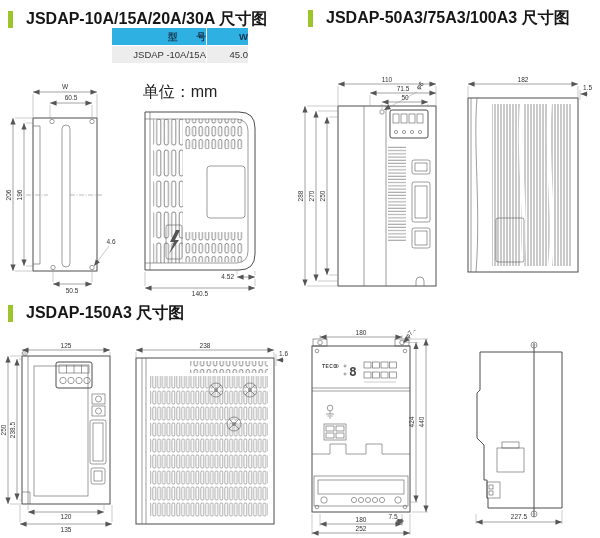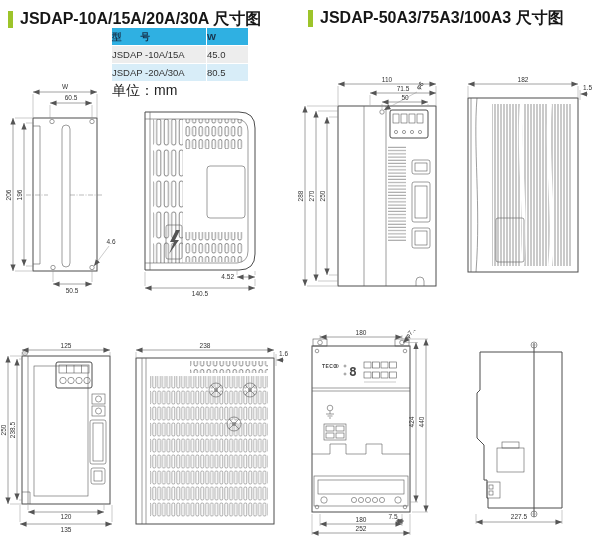--- a/index.html
+++ b/index.html
@@ -1,28 +1,28 @@
 <!DOCTYPE html>
 <html><head>
 <meta charset="utf-8">
 <style>
   html,body{margin:0;padding:0;background:#fff;}
   #page{position:relative;width:600px;height:538px;background:#fff;overflow:hidden;
         font-family:"Liberation Sans",sans-serif;}
-  .sec-title{position:absolute;display:flex;align-items:center;gap:7px;
+  .sec-title{position:absolute;display:flex;align-items:center;gap:13px;
              font-size:16px;font-weight:bold;color:#161616;white-space:nowrap;}
   .gbar{width:5px;height:17px;background:#9dc42a;}
   .spec-table{position:absolute;left:112px;top:28px;width:136px;font-size:9.5px;color:#333;}
-  .spec-table .trow{display:flex;height:17px;line-height:17px;text-align:left;border-bottom:1px solid #fff;}
+  .spec-table .trow{display:flex;height:17px;line-height:17px;text-align:right;border-bottom:1px solid #fff;}
   .spec-table .th{background:#2fb0e2;color:#17334d;font-weight:bold;}
   .spec-table .c1{width:94px;border-right:1px solid #fff;}
   .spec-table .c2{flex:1;}
   .spec-table .r1{background:#ededed;}
   .spec-table .r2{background:#d8edf8;}
-  .unit{position:absolute;left:112px;top:82px;width:136px;text-align:left;font-size:14px;color:#222;}
+  .unit{position:absolute;left:112px;top:82px;width:136px;text-align:center;font-size:16px;color:#222;}
   .drw{position:absolute;}
   .ol{fill:none;stroke:#4d4d4d;stroke-width:1;}
   .ol2{fill:none;stroke:#5a5a5a;stroke-width:.6;}
   .dim{stroke:#555;stroke-width:.55;}
   .ext{stroke:#8a8a8a;stroke-width:.45;}
   .cl{stroke:#777;stroke-width:.5;stroke-dasharray:5 1.5 1 1.5;fill:none;}
   .dtxt{font-family:"Liberation Sans",sans-serif;font-size:6.5px;fill:#333;}
   .logo{font-family:"Liberation Sans",sans-serif;font-size:5px;font-weight:bold;fill:#444;letter-spacing:.4px;}
   .seg{font-family:"DejaVu Sans Mono",monospace;font-size:13px;font-weight:bold;fill:#444;}
 </style>
@@ -55,33 +55,33 @@
   </svg>
 
   <div class="sec-title" style="left:8px;top:9px">
     <span class="gbar"></span>
     <span>JSDAP-10A/15A/20A/30A 尺寸图</span>
   </div>
   <div class="sec-title" style="left:308px;top:8px">
     <span class="gbar"></span>
     <span>JSDAP-50A3/75A3/100A3 尺寸图</span>
   </div>
+  <div class="sec-title" style="left:8px;top:303px">
+    <span class="gbar"></span>
+    <span>JSDAP-150A3 尺寸图</span>
+  </div>
 
   <div class="spec-table">
     <div class="trow th">
       <div class="c1">型　　号</div>
       <div class="c2">W</div>
     </div>
     <div class="trow r1">
       <div class="c1">JSDAP -10A/15A</div>
       <div class="c2">45.0</div>
-    </div>
-    <div class="trow r2">
-      <div class="c1">JSDAP -20A/30A</div>
-      <div class="c2">80.5</div>
     </div>
   </div>
   <div class="unit">单位：mm</div>
 
   <svg class="drw" style="left:0;top:78px" width="135" height="218" viewBox="0 0 135 218">
     <rect x="33" y="40" width="64" height="153" class="ol"></rect>
     <line x1="40" y1="48" x2="40" y2="186" class="ol2"></line>
     <line x1="33" y1="48" x2="40" y2="48" class="ol2"></line>
     <line x1="33" y1="186" x2="40" y2="186" class="ol2"></line>
     <rect x="62" y="47" width="8" height="142" rx="4" class="ol2"></rect>

